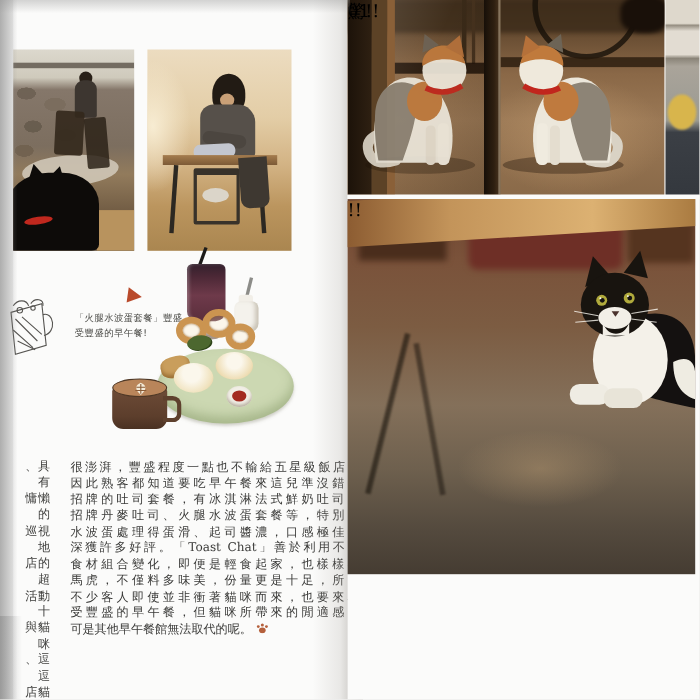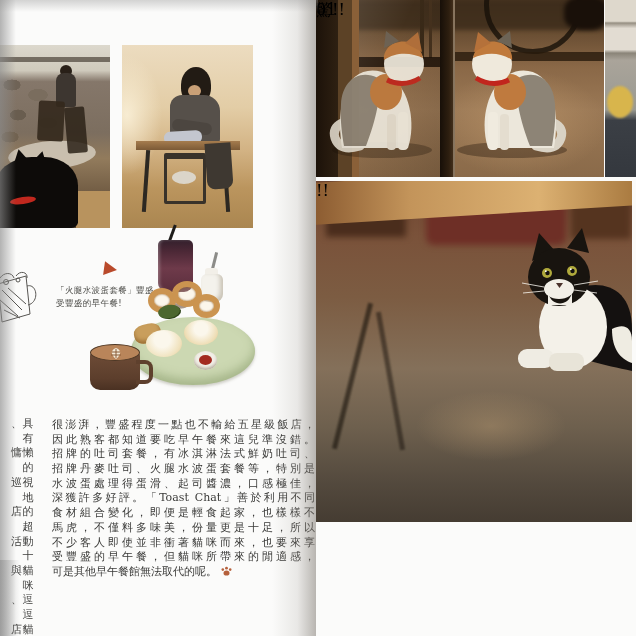--- a/index.html
+++ b/index.html
@@ -1,21 +1,21 @@
 <!DOCTYPE html>
 <html><head>
 <meta charset="utf-8">
 <style>
   html,body{margin:0;padding:0;}
   body{width:636px;height:636px;overflow:hidden;background:#e2e2e2;font-family:"DejaVu Serif",serif;}
   #canvas{position:relative;width:636px;height:636px;background:#ededec;}
   .abs{position:absolute;}
 
   
-  .left-page{left:0;top:0;width:318px;height:636px;background:#fbfbfa;}
+  .left-page{left:12px;top:0;width:318px;height:636px;background:#fbfbfa;}
   .gutter-shade{left:272px;top:0;width:46px;height:636px;
     background:linear-gradient(90deg,rgba(150,145,138,0) 0%,rgba(150,145,138,.18) 55%,rgba(120,114,106,.55) 100%);}
   .edge-left{left:0;top:0;width:16px;height:636px;
     background:linear-gradient(90deg,rgba(140,140,140,.65),rgba(140,140,140,0));}
   .edge-top{left:0;top:0;width:318px;height:12px;
     background:linear-gradient(180deg,rgba(150,150,150,.4),rgba(150,150,150,0));}
   .edge-corner{left:0;top:560px;width:20px;height:76px;
     background:linear-gradient(90deg,rgba(130,130,130,.45),rgba(130,130,130,0));}
 
   

